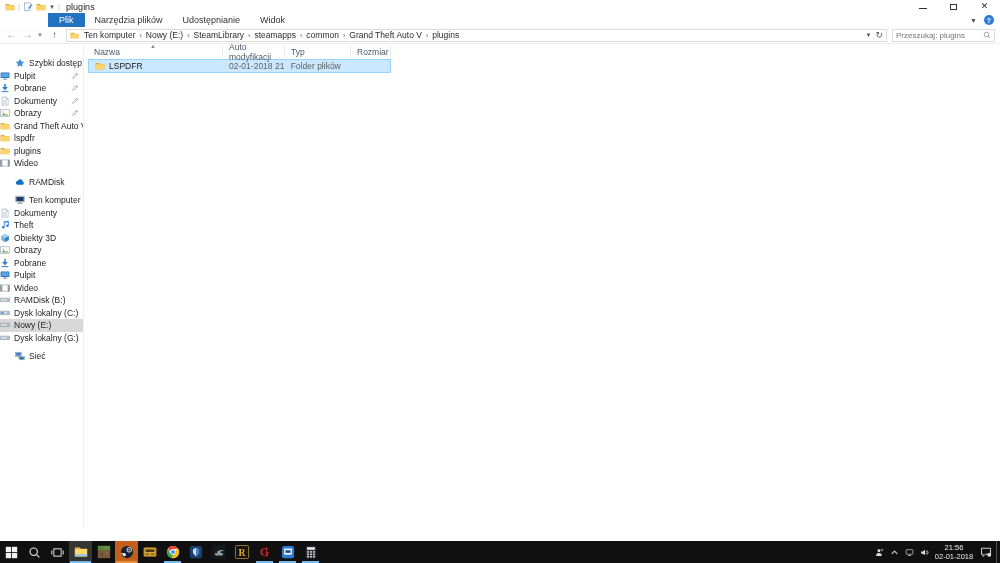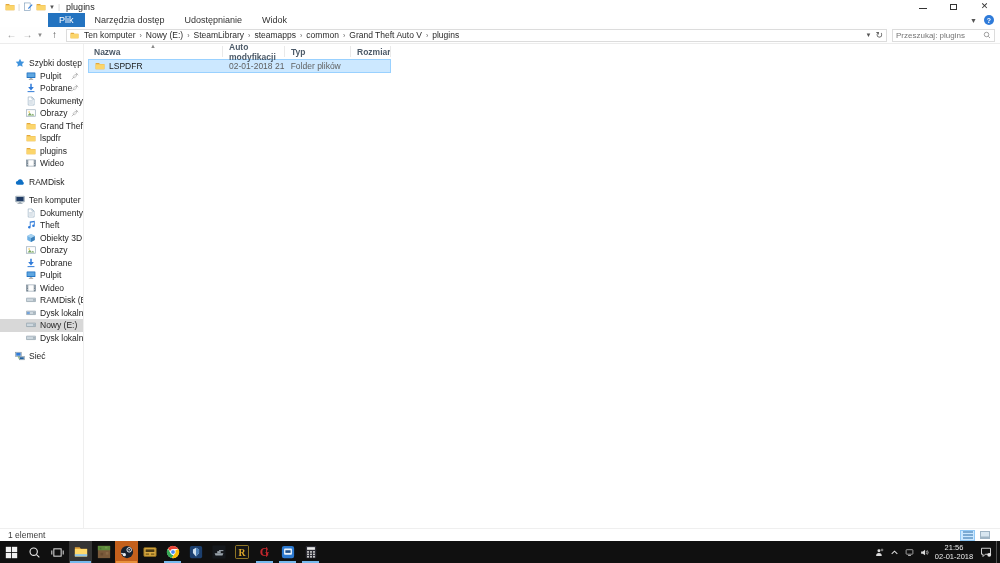--- a/index.html
+++ b/index.html
@@ -51,29 +51,29 @@
   .searchbox svg { width:8px; height:8px; flex:none; }
 
   
   .content { position:absolute; top:44px; bottom:13px; left:0; right:0; display:flex; }
   .sidebar { width:84px; border-right:1px solid #efefef; padding-top:13px; overflow:hidden; flex:none; }
   .side-row { height:12.5px; display:flex; align-items:center; white-space:nowrap; position:relative;
               font-size:8.5px; color:#1e1e1e; overflow:hidden; }
   .side-row .ic { width:10px; height:10px; margin-right:4px; flex:none; }
   .side-row .ic svg { width:10px; height:10px; display:block; }
   .side-section { padding-left:15px; }
-  .side-child { padding-left:26px; }
+  .side-child { }
   .side-row.selected { background:#d8d8d8; }
   .side-gap { height:6px; }
   .pin { position:absolute; right:4px; top:2px; width:8px; height:8px; opacity:.8; }
   .pin svg { width:8px; height:8px; display:block; }
 
   .main { flex:1; position:relative; padding-left:4px; }
   .headers { height:15px; display:flex; align-items:center; color:#4c5a68; font-size:8.5px; position:relative; }
-  .hcell { padding-left:6px; position:relative; height:11px; display:flex; align-items:center;font-weight:bold; }
+  .hcell { padding-left:6px; position:relative; height:11px; display:flex; align-items:center; }
   .hcell::after { content:""; position:absolute; right:0; top:0; height:11px; border-right:1px solid #e9e9e9; }
   .col-name { width:135px; }
   .col-date { width:62px; }
   .col-type { width:66px; }
   .col-size { width:40px; }
   .sort-caret { position:absolute; left:62px; top:-1px; font-size:6px; color:#8a8a8a; }
   .filerow { height:14px; width:303px; display:flex; align-items:center; font-size:8.5px; }
   .filerow.selected { background:#cce8ff; border:1px solid #99d1ff; }
   .fcell { padding-left:6px; overflow:hidden; white-space:nowrap; }
   .fcell.name { width:135px; display:flex; align-items:center; color:#1a1a1a; }
@@ -148,21 +148,21 @@
         </div>
       <div class="cap-btn">
           <span class="cap-close">✕</span>
         </div>
     </div>
   </div>
 
   <div class="tabstrip">
     <div class="file-tab">Plik</div>
     <div id="ribbon-tabs" style="display:flex">
-        <div class="rtab">Narzędzia dostęp</div>
+        <div class="rtab">Narzędzia plików</div>
         <div class="rtab">Udostępnianie</div>
         <div class="rtab">Widok</div>
       </div>
     <div class="strip-right">
       <span class="ribbon-chev">▼</span>
       <span class="help-btn">?</span>
     </div>
   </div>
 
   <div class="navrow">
@@ -476,38 +476,20 @@
               <span>LSPDFR</span>
             </div>
             <div class="fcell dim date">02-01-2018 21:04</div>
             <div class="fcell dim type">Folder plików</div>
             <div class="fcell dim size"></div>
           </div>
         </div>
     </div>
   </div>
 
-  <div class="statusbar">
-    <span>1 element</span>
-    <div class="view-toggles">
-      <div class="vbtn sel">
-        <svg viewBox="0 0 10 8">
-            <g stroke="#2c6ea8" stroke-width="1">
-              <path d="M0 1h10M0 4h10M0 7h10"></path>
-            </g>
-          </svg>
-      </div>
-      <div class="vbtn">
-        <svg viewBox="0 0 10 8">
-            <rect x="0" y="0" width="10" height="8" fill="#9fb4c4"></rect>
-            <rect x="1" y="1" width="8" height="4.5" fill="#d8e6f0"></rect>
-          </svg>
-      </div>
-    </div>
-  </div>
 </div>
 
 <div class="taskbar">
   <div id="tb-apps" style="display:flex">
       <div class="tb-btn sys">
         <span>
           <svg viewBox="0 0 16 16" fill="#f2f2f2">
             <rect x="1" y="1" width="6.5" height="6.5"></rect>
             <rect x="8.5" y="1" width="6.5" height="6.5"></rect>
             <rect x="1" y="8.5" width="6.5" height="6.5"></rect>

